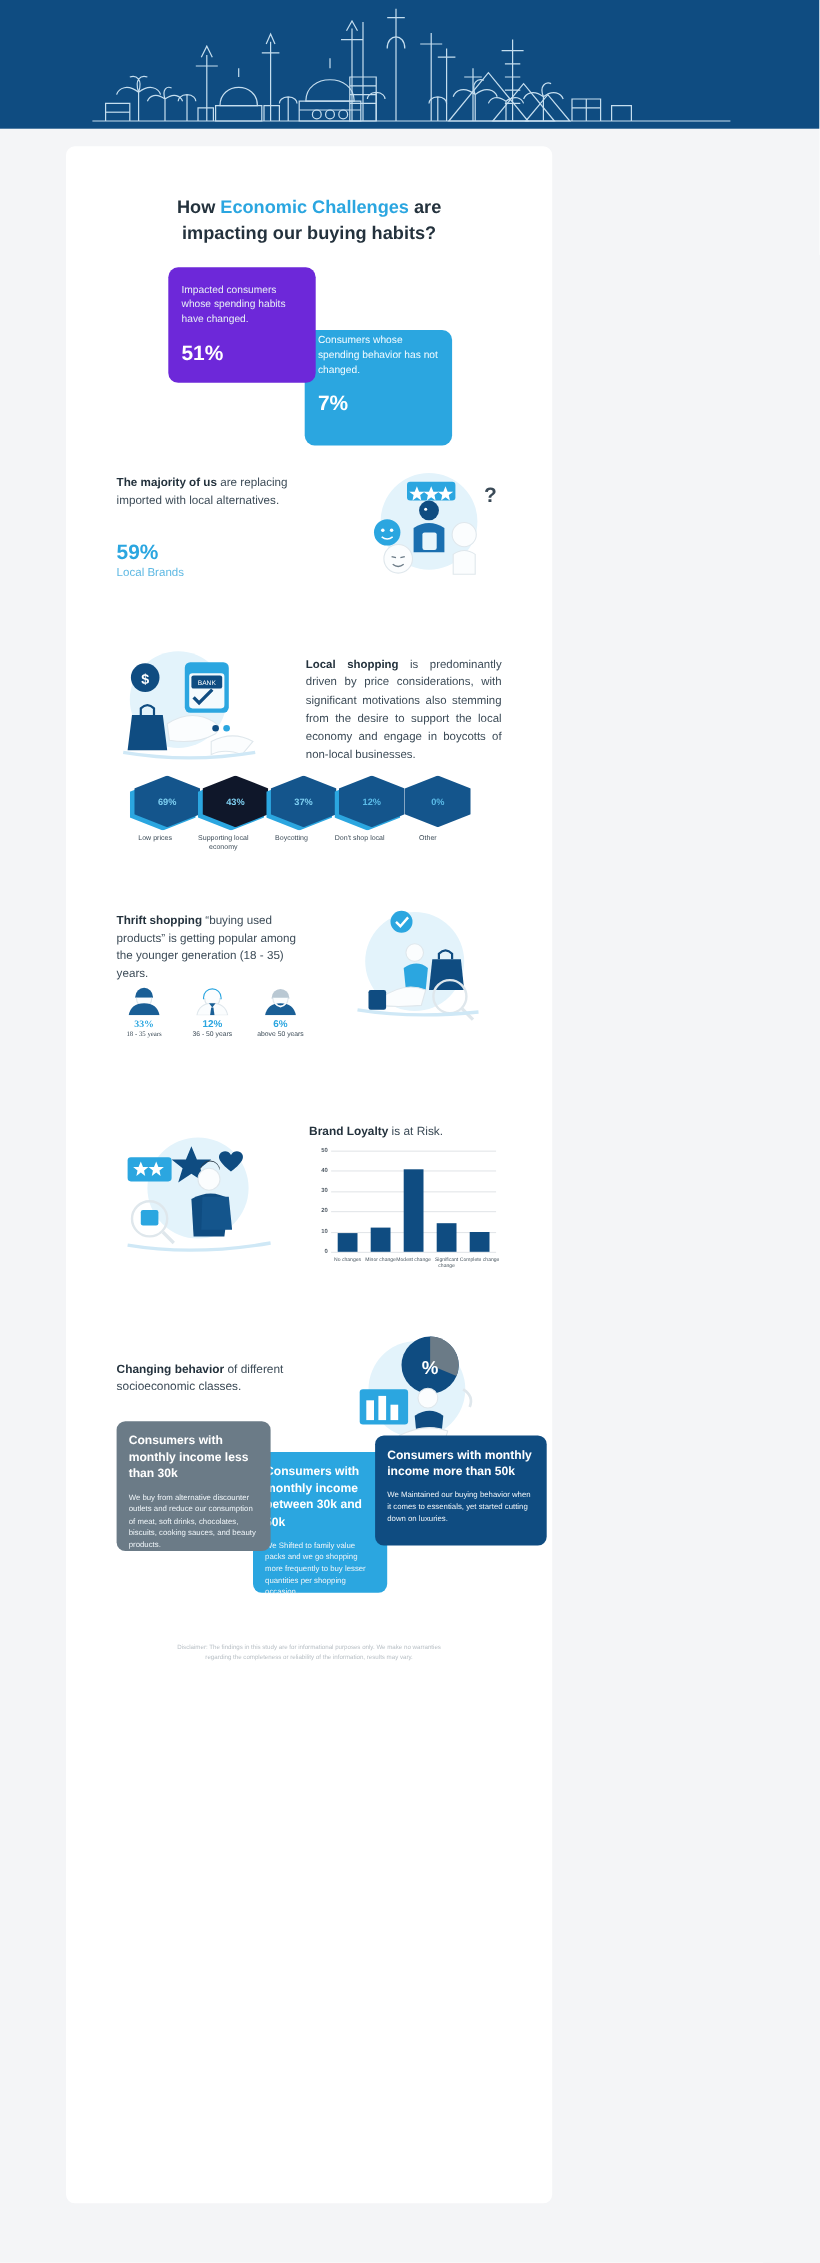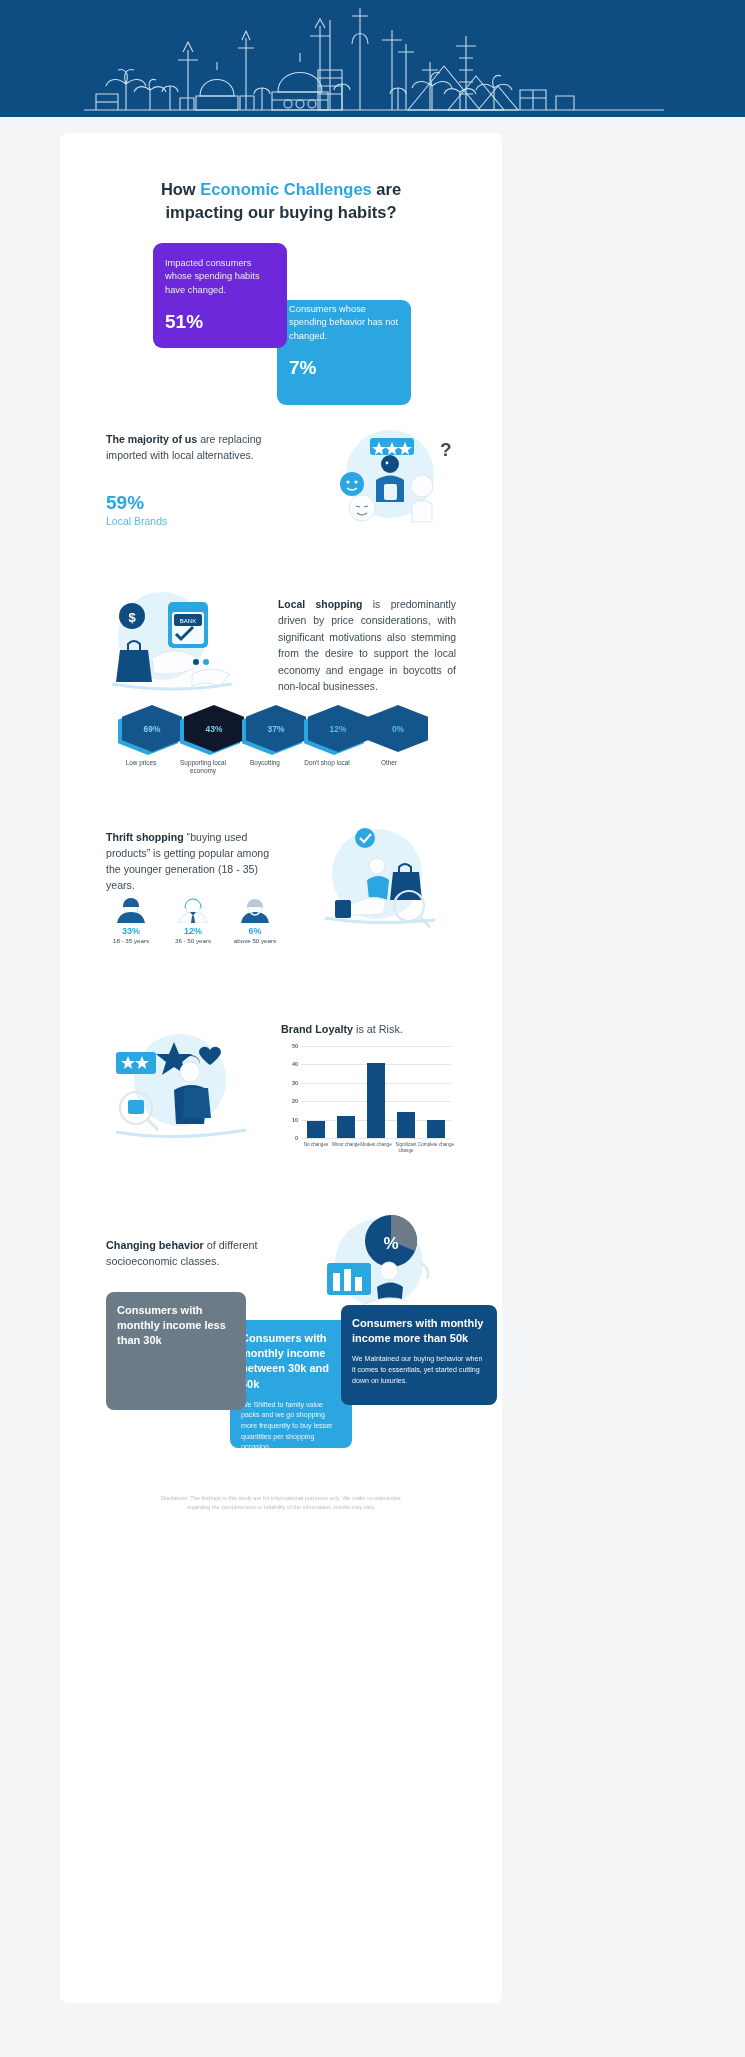--- a/index.html
+++ b/index.html
@@ -357,21 +357,21 @@
 
     <circle cx="104" cy="84" r="15" fill="none" stroke="#dfe7ec" stroke-width="2.2"></circle>
     <path d="M115 95 l10 10" stroke="#dfe7ec" stroke-width="3"></path>
 
     <path d="M20 96 q50 8 110 2" stroke="#cfe8f6" stroke-width="3" fill="none"></path>
     <rect x="30" y="78" width="16" height="18" rx="2" fill="#0f4c81"></rect>
   </svg>
 </div>
 
 <div class="age-row">
-  <div class="age-item" style="left:0px;">
+  <div class="age-item" style="left:0px;font-family:Liberation Serif, serif;">
     <div class="icon">
       <svg width="34" height="30" viewBox="0 0 34 30">
         <path d="M9 13 a8 8 0 0 1 16 0 v1 h-16 z" fill="#1a5f96"></path>
         <path d="M10 14 a7 9 0 0 0 14 0" fill="#fbfdfe" stroke="#dfe7ec"></path>
         <path d="M3 30 q2 -11 14 -11 q12 0 14 11 z" fill="#1a5f96"></path>
       </svg>
     </div>
     <div class="age-pct">33%</div>
     <div class="age-lbl">18 - 35 years</div>
   </div>
@@ -481,20 +481,21 @@
 
     <circle cx="86" cy="64" r="9" fill="#fbfdfe" stroke="#dfe7ec"></circle>
     <path d="M74 80 q14 -9 26 0 l-2 20 h-22 z" fill="#0f4c81"></path>
     <path d="M60 98 q24 -12 44 -4 l-3 10 q-22 2 -41 0 z" fill="#fbfdfe" stroke="#dfe7ec"></path>
     <path d="M118 56 q10 6 6 16" stroke="#dfe7ec" stroke-width="2.4" fill="none"></path>
   </svg>
 </div>
 
 <div class="box box-low">
   <div class="bt">Consumers with monthly income less than 30k</div>
+  <div class="bb">We buy from alternative discounter outlets and reduce our consumption of meat, soft drinks, chocolates, biscuits, cooking sauces, and beauty products.</div>
 </div>
 <div class="box box-mid">
   <div class="bt">Consumers with monthly income between 30k and 50k</div>
   <div class="bb">We Shifted to family value packs and we go shopping more frequently to buy lesser quantities per shopping occasion.</div>
 </div>
 <div class="box box-high">
   <div class="bt">Consumers with monthly income more than 50k</div>
   <div class="bb">We Maintained our buying behavior when it comes to essentials, yet started cutting down on luxuries.</div>
 </div>
 

